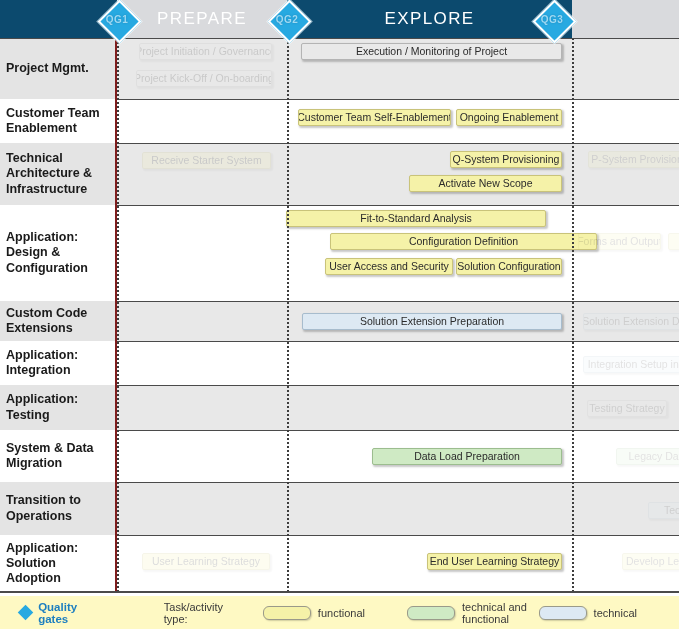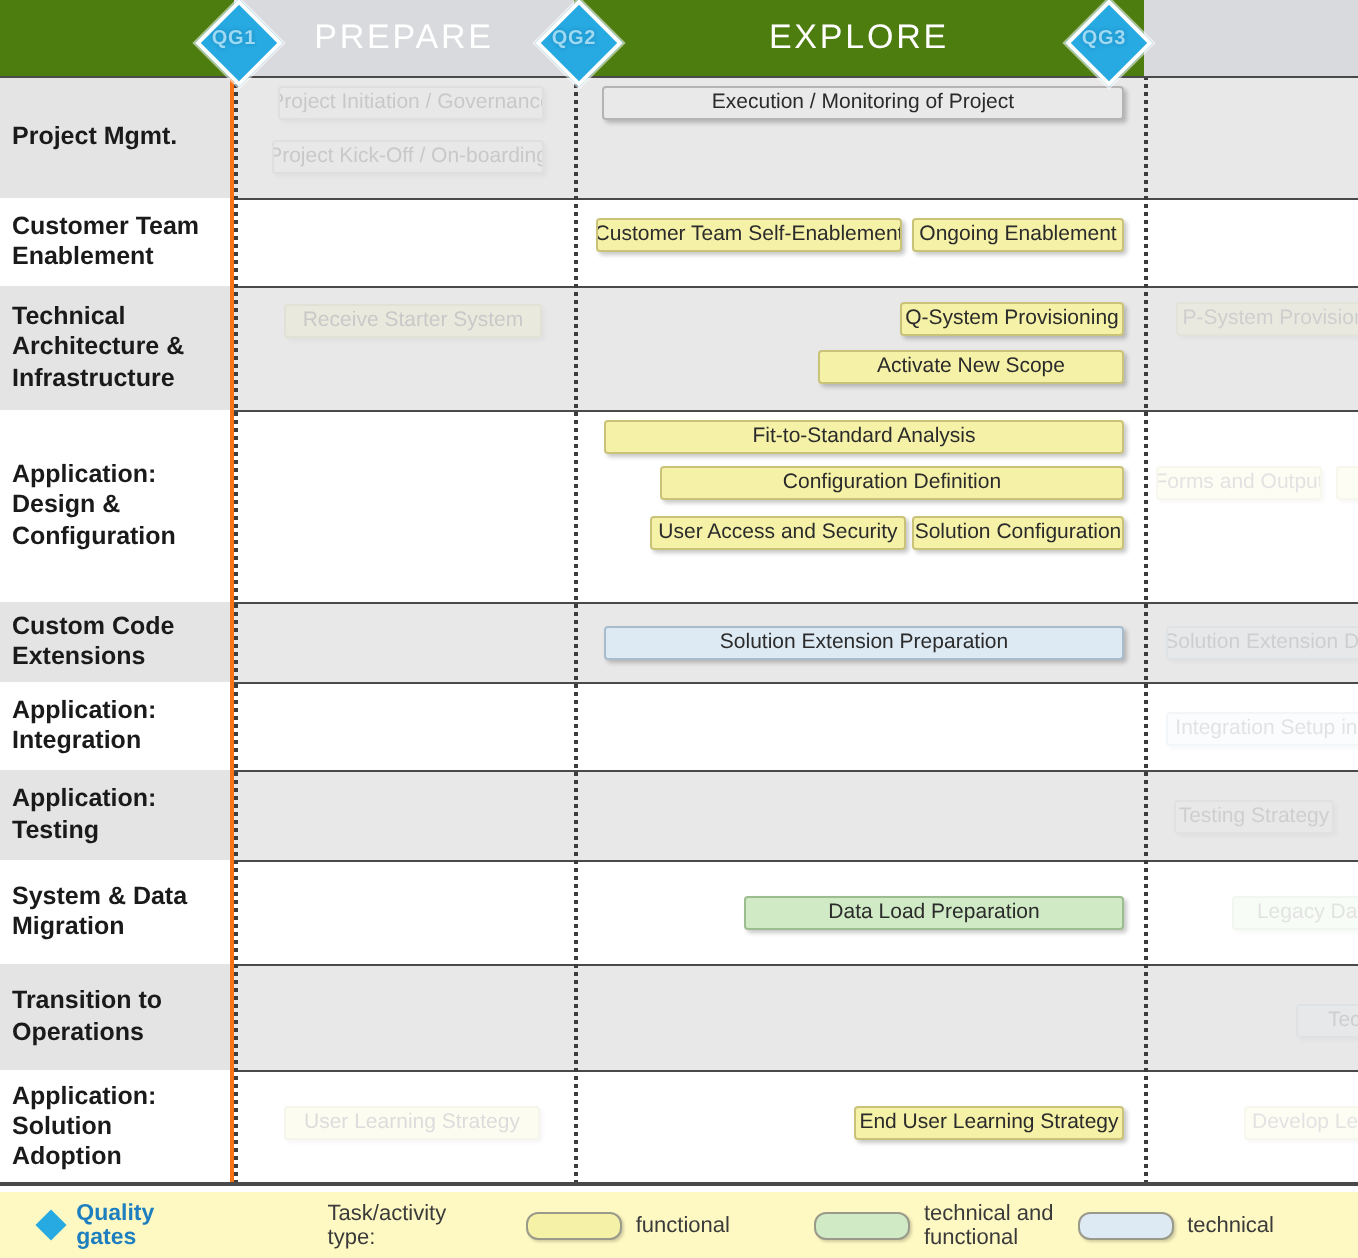--- a/index.html
+++ b/index.html
@@ -11,21 +11,21 @@
     position:relative;
   }
   #root{position:absolute;left:0;top:0;width:679px;height:629px;}
 
   
   .hdr{position:absolute;left:0;top:0;width:679px;height:38px;background:#ffffff;}
   .hdr-seg{position:absolute;top:0;height:38px;display:flex;align-items:center;justify-content:center;}
   .hdr-seg .cap{
     font-size:17px;letter-spacing:1.4px;color:#ffffff;font-weight:400;
   }
-  .hdr-dark{background:#4d7c0f;}
+  .hdr-dark{background:#0c4a6e;}
   .hdr-light{background:#d9dadd;}
   .hdr-light .cap{color:#ffffff;}
 
   
   .gate{position:absolute;top:0px;width:46px;height:38px;z-index:40;}
   .gate .dia{
     position:absolute;left:50%;top:50%;
     width:27px;height:27px;margin-left:-13.5px;margin-top:-13.5px;
     background:#27a9e1;transform:rotate(45deg);
     border:2px solid #ffffff;
@@ -42,21 +42,21 @@
   .grid{position:absolute;left:0;top:38px;width:679px;height:554px;}
   .row{position:absolute;left:0;width:679px;box-sizing:border-box;}
   .row.shade{background:#e8e8e8;}
   .row.plain{background:#ffffff;}
   .row .rowline{position:absolute;left:0;top:0;width:679px;height:1px;background:#4a4a4a;}
 
   
   .rowlabel{
     position:absolute;left:0;top:0;width:117px;height:100%;
     box-sizing:border-box;
-    border-right:2px solid #f97316;
+    border-right:2px solid #7f1d1d;
     display:flex;align-items:center;
     padding-left:6px;padding-right:4px;
     font-size:12.5px;font-weight:bold;color:#1a1a1a;line-height:1.22;
   }
   .rowlabel.shade{background:#e4e4e4;}
   .rowlabel.plain{background:#ffffff;}
 
   
   .colsep{position:absolute;top:38px;width:0;height:554px;border-left:2px dotted #3c3c3c;z-index:30;}
   .gridbottom{position:absolute;left:0;top:591px;width:679px;height:2px;background:#4a4a4a;z-index:31;}
@@ -189,24 +189,24 @@
       </div>
       <div class="task t-func" style="left: 456px; top: 109px; width: 106px;">
         <span>Ongoing Enablement</span>
       </div>
       <div class="task t-func" style="left: 450px; top: 151px; width: 112px;">
         <span>Q-System Provisioning</span>
       </div>
       <div class="task t-func" style="left: 409px; top: 175px; width: 153px;">
         <span>Activate New Scope</span>
       </div>
-      <div class="task t-func" style="left: 302px; top: 210px; width: 260px;">
+      <div class="task t-func" style="left: 286px; top: 210px; width: 260px;">
         <span>Fit-to-Standard Analysis</span>
       </div>
-      <div class="task t-func" style="left: 330px; top: 233px; width: 232px;">
+      <div class="task t-func" style="left: 330px; top: 233px; width: 267px;">
         <span>Configuration Definition</span>
       </div>
       <div class="task t-func" style="left: 325px; top: 258px; width: 128px;">
         <span>User Access and Security</span>
       </div>
       <div class="task t-func" style="left: 456px; top: 258px; width: 106px;">
         <span>Solution Configuration</span>
       </div>
       <div class="task t-tech" style="left: 302px; top: 313px; width: 260px;">
         <span>Solution Extension Preparation</span>

